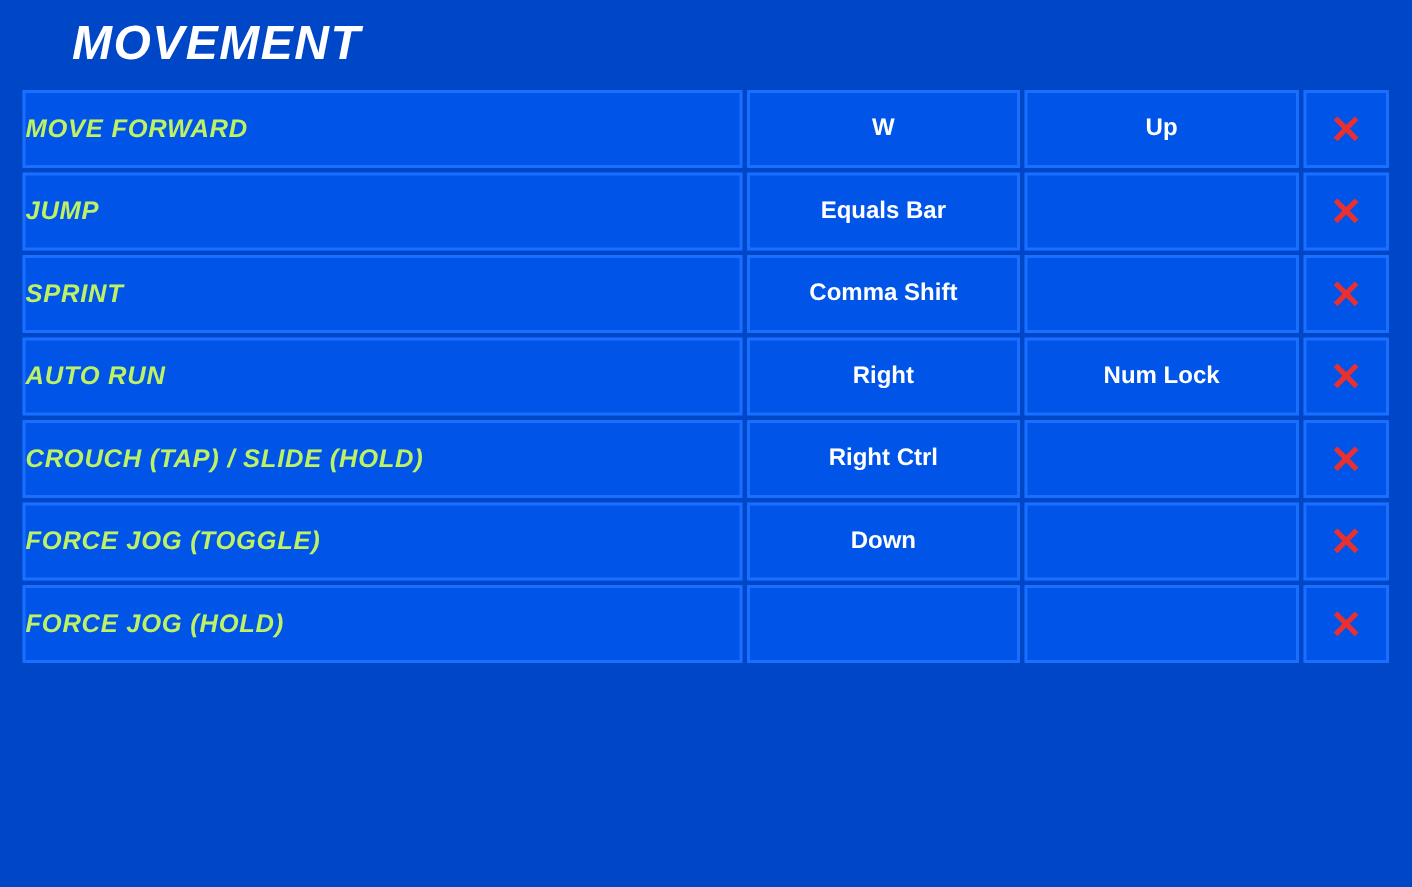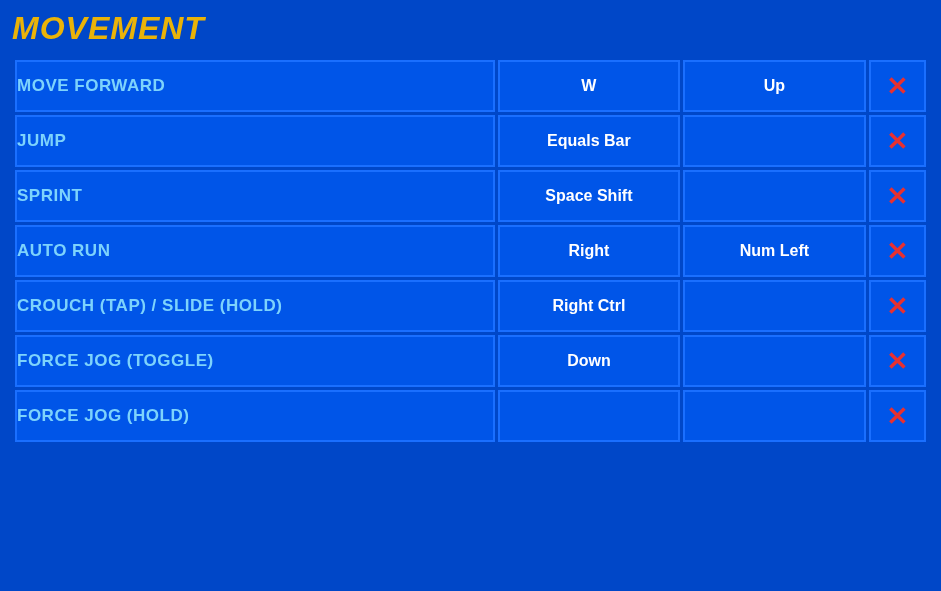--- a/index.html
+++ b/index.html
@@ -20,24 +20,25 @@
       width: 941px;
       height: 591px;
       background-color: #0047c8;
       padding: 10px 12px;
     }
 
     .section-title {
       font-size: 32px;
       font-weight: 900;
       font-style: italic;
-      color: #eab308;
+      color: #ffffff;
       text-transform: uppercase;
       margin-bottom: 10px;
       letter-spacing: 1px;
+      margin-left: 36px;
     }
 
     .keybind-table {
       width: 100%;
       border-collapse: separate;
       border-spacing: 3px;
     }
 
     .keybind-row td {
       background-color: #0055e8;
@@ -47,21 +48,22 @@
     }
 
     .action-cell {
       width: 460px;
       padding: 0 16px;
     }
 
     .action-label {
       font-size: 17px;
       font-weight: 900;
-      color: #7dd3fc;
+      font-style: italic;
+      color: #bef264;
       text-transform: uppercase;
       letter-spacing: 0.5px;
     }
 
     .key-cell {
       width: 175px;
       text-align: center;
       padding: 0 8px;
     }
 
@@ -104,28 +106,28 @@
           <td class="delete-cell"><span class="delete-icon">✕</span></td>
         </tr>
         <tr class="keybind-row">
           <td class="action-cell"><span class="action-label">JUMP</span></td>
           <td class="key-cell"><span class="key-label">Equals Bar</span></td>
           <td class="key-cell empty-cell"></td>
           <td class="delete-cell"><span class="delete-icon">✕</span></td>
         </tr>
         <tr class="keybind-row">
           <td class="action-cell"><span class="action-label">SPRINT</span></td>
-          <td class="key-cell"><span class="key-label">Space Shift</span></td>
+          <td class="key-cell"><span class="key-label">Comma Shift</span></td>
           <td class="key-cell empty-cell"></td>
           <td class="delete-cell"><span class="delete-icon">✕</span></td>
         </tr>
         <tr class="keybind-row">
           <td class="action-cell"><span class="action-label">AUTO RUN</span></td>
           <td class="key-cell"><span class="key-label">Right</span></td>
-          <td class="key-cell"><span class="key-label">Num Left</span></td>
+          <td class="key-cell"><span class="key-label">Num Lock</span></td>
           <td class="delete-cell"><span class="delete-icon">✕</span></td>
         </tr>
         <tr class="keybind-row">
           <td class="action-cell"><span class="action-label">CROUCH (TAP) / SLIDE (HOLD)</span></td>
           <td class="key-cell"><span class="key-label">Right Ctrl</span></td>
           <td class="key-cell empty-cell"></td>
           <td class="delete-cell"><span class="delete-icon">✕</span></td>
         </tr>
         <tr class="keybind-row">
           <td class="action-cell"><span class="action-label">FORCE JOG (TOGGLE)</span></td>

